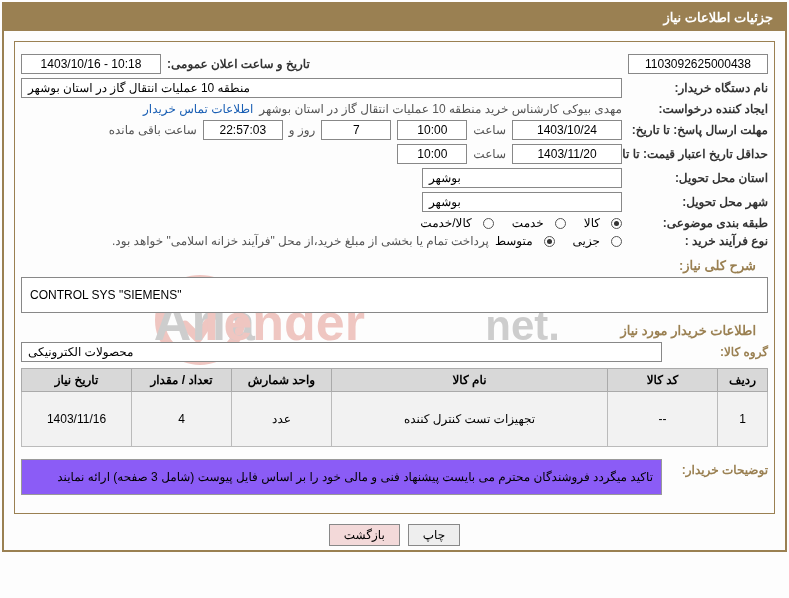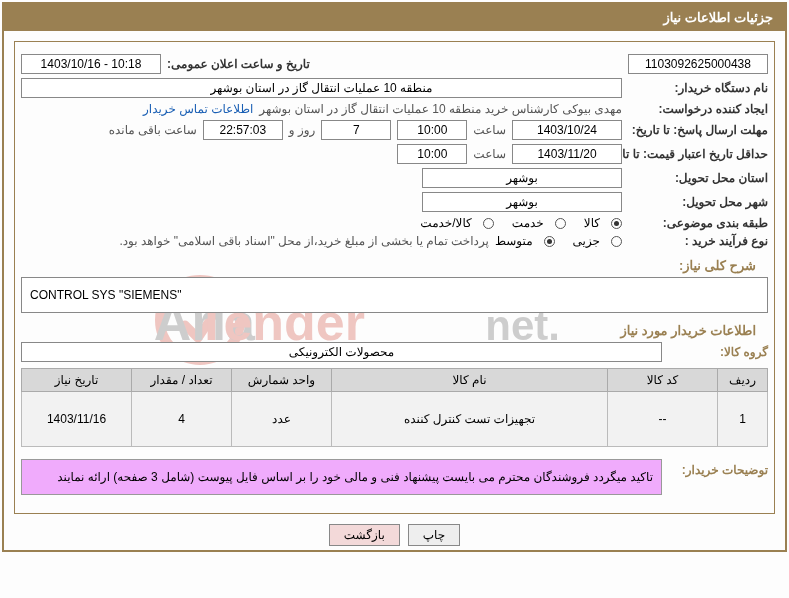--- a/index.html
+++ b/index.html
@@ -47,21 +47,21 @@
   .field {
     border: 1px solid #888;
     background: #fff;
     padding: 2px 6px;
     min-width: 60px;
     text-align: center;
     direction: ltr;
     font-family: inherit;
   }
   .field-wide {
-    text-align: center;
+    text-align: left;
     direction: rtl;
     flex: 1;
   }
   .link {
     color: #1a5fb4;
     text-decoration: none;
   }
   .radio-group {
     display: flex;
     gap: 18px;
@@ -106,34 +106,34 @@
   }
   table.data {
     width: 100%;
     border-collapse: collapse;
     margin: 6px 0;
   }
   table.data th {
     background: #d8d8d8;
     border: 1px solid #aaa;
     padding: 4px 6px;
-    font-weight: normal;
+    font-weight: bold;
   }
   table.data td {
     border: 1px solid #bbb;
     padding: 20px 6px;
     text-align: center;
     background: #f2f2f2;
   }
   .explain-box {
     border: 1px solid #999;
     padding: 10px 8px;
     margin: 6px 0;
     text-align: right;
-    background: #f0abfc;
+    background: #8b5cf6;
   }
   .footer-btns {
     display: flex;
     gap: 8px;
     justify-content: center;
     margin: 10px 0 4px 0;
   }
   .btn {
     border: 1px solid #888;
     padding: 3px 14px;
@@ -243,21 +243,21 @@
       <div class="radio-group">
         <span class="radio-item">
             <span class="radio-dot"></span>
             <span>جزیی</span>
           </span>
         <span class="radio-item">
             <span class="radio-dot checked"></span>
             <span>متوسط</span>
           </span>
       </div>
-      <span class="note-text">پرداخت تمام یا بخشی از مبلغ خرید،از محل "اسناد باقی اسلامی" خواهد بود.</span>
+      <span class="note-text">پرداخت تمام یا بخشی از مبلغ خرید،از محل "فرآیند خزانه اسلامی" خواهد بود.</span>
     </div>
 
     <div class="section-title">شرح کلی نیاز:</div>
     <div class="big-field">CONTROL SYS "SIEMENS"</div>
 
     <div class="section-title">اطلاعات خریدار مورد نیاز</div>
 
     <div class="row">
       <span class="label" style="width:100px;color:#9a8052">گروه کالا:</span>
       <span class="field field-wide">محصولات الکترونیکی</span>

